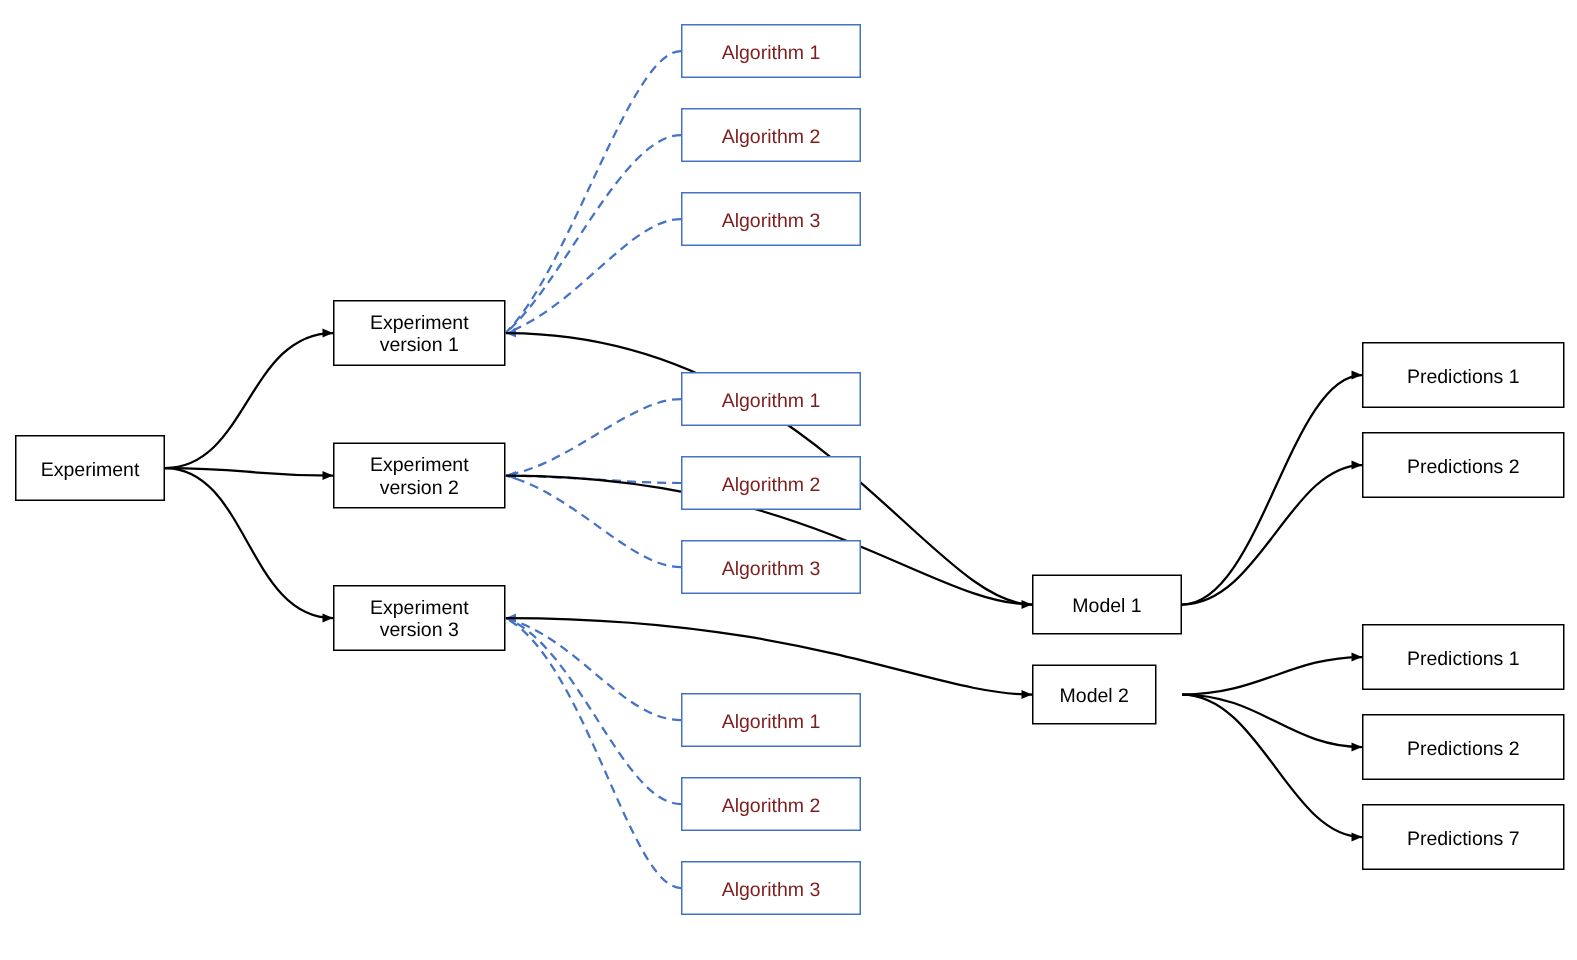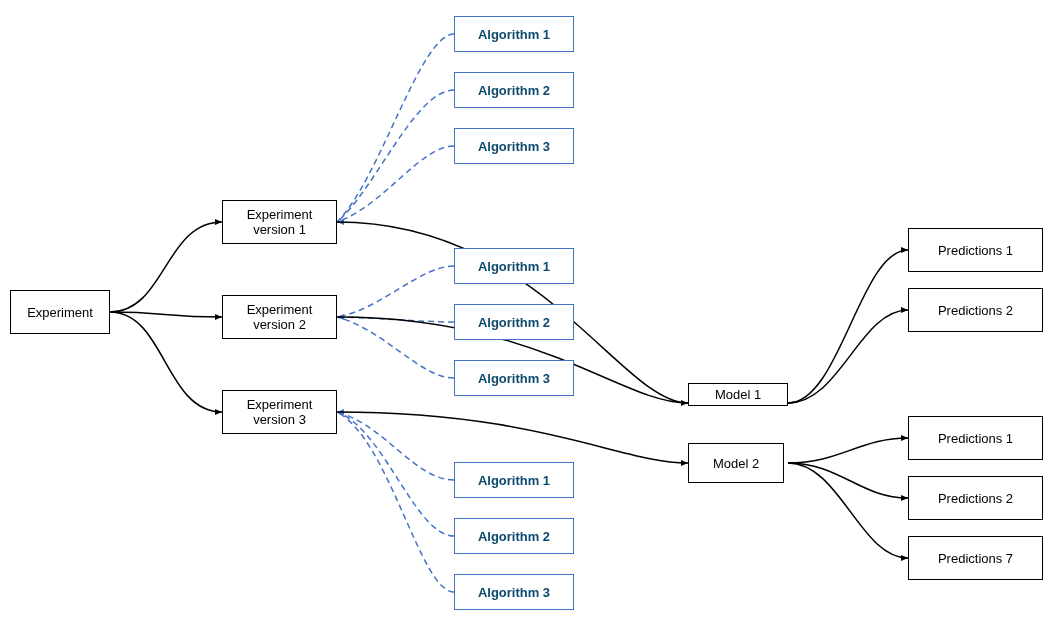--- a/index.html
+++ b/index.html
@@ -24,22 +24,21 @@
       justify-content: center;
       text-align: center;
       font-size: 13px;
       background: #fff;
     }
     .node-box.black-border {
       border: 1.5px solid #000;
     }
     .node-box.blue-border {
       border: 1.5px solid #4472C4;
-      color: #0c4a6e;
-      font-weight: bold;
+      color: #7f1d1d;
     }
   </style>
 </head>
 <body>
 
 <svg id="connections">
 
   <path d="M110,312 C165,312 165,222 222,222" fill="none" stroke="#000" stroke-width="1.5"></path>
 
   <path d="M110,312 C165,312 165,317 222,317" fill="none" stroke="#000" stroke-width="1.5"></path>
@@ -134,25 +133,25 @@
 <div class="node-box blue-border" style="left:454px; top:462px; width:120px; height:36px;">
   <span>Algorithm 1</span>
 </div>
 <div class="node-box blue-border" style="left:454px; top:518px; width:120px; height:36px;">
   <span>Algorithm 2</span>
 </div>
 <div class="node-box blue-border" style="left:454px; top:574px; width:120px; height:36px;">
   <span>Algorithm 3</span>
 </div>
 
-<div class="node-box black-border" style="left:688px; top:383px; width:100px; height:23px;">
+<div class="node-box black-border" style="left:688px; top:383px; width:100px; height:40px;">
   <span>Model 1</span>
 </div>
 
-<div class="node-box black-border" style="left:688px; top:443px; width:96px; height:40px;">
+<div class="node-box black-border" style="left:688px; top:443px; width:83px; height:40px;">
   <span>Model 2</span>
 </div>
 
 <div class="node-box black-border" style="left:908px; top:228px; width:135px; height:44px;">
   <span>Predictions 1</span>
 </div>
 <div class="node-box black-border" style="left:908px; top:288px; width:135px; height:44px;">
   <span>Predictions 2</span>
 </div>
 

